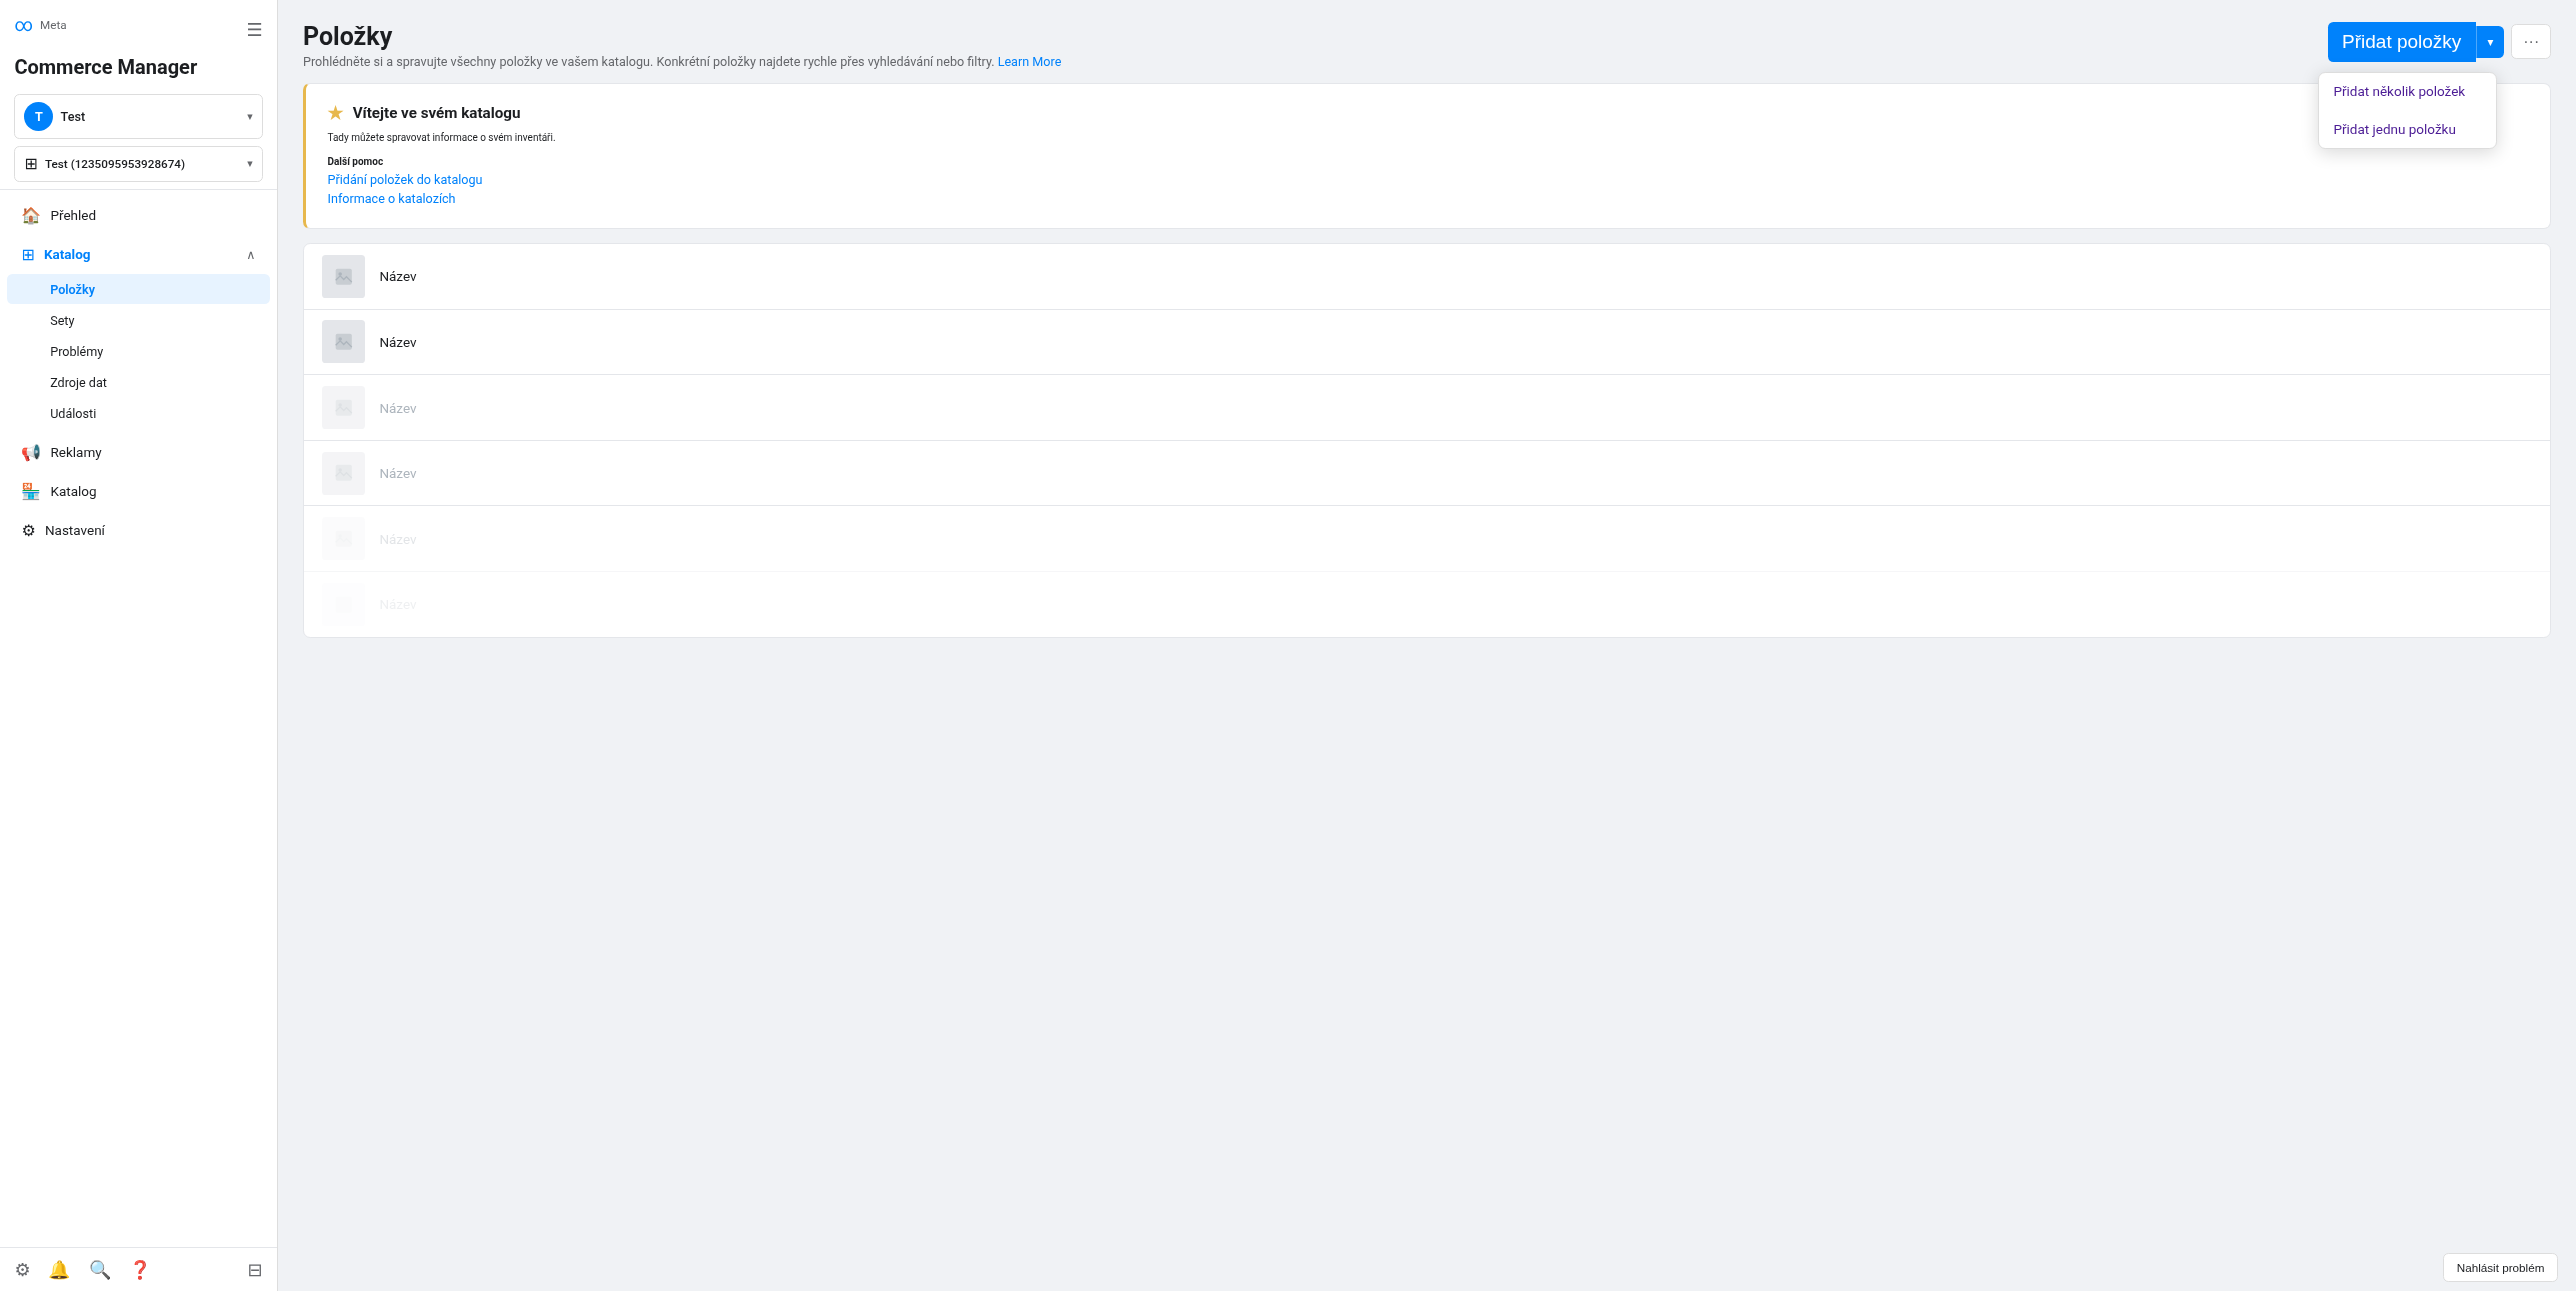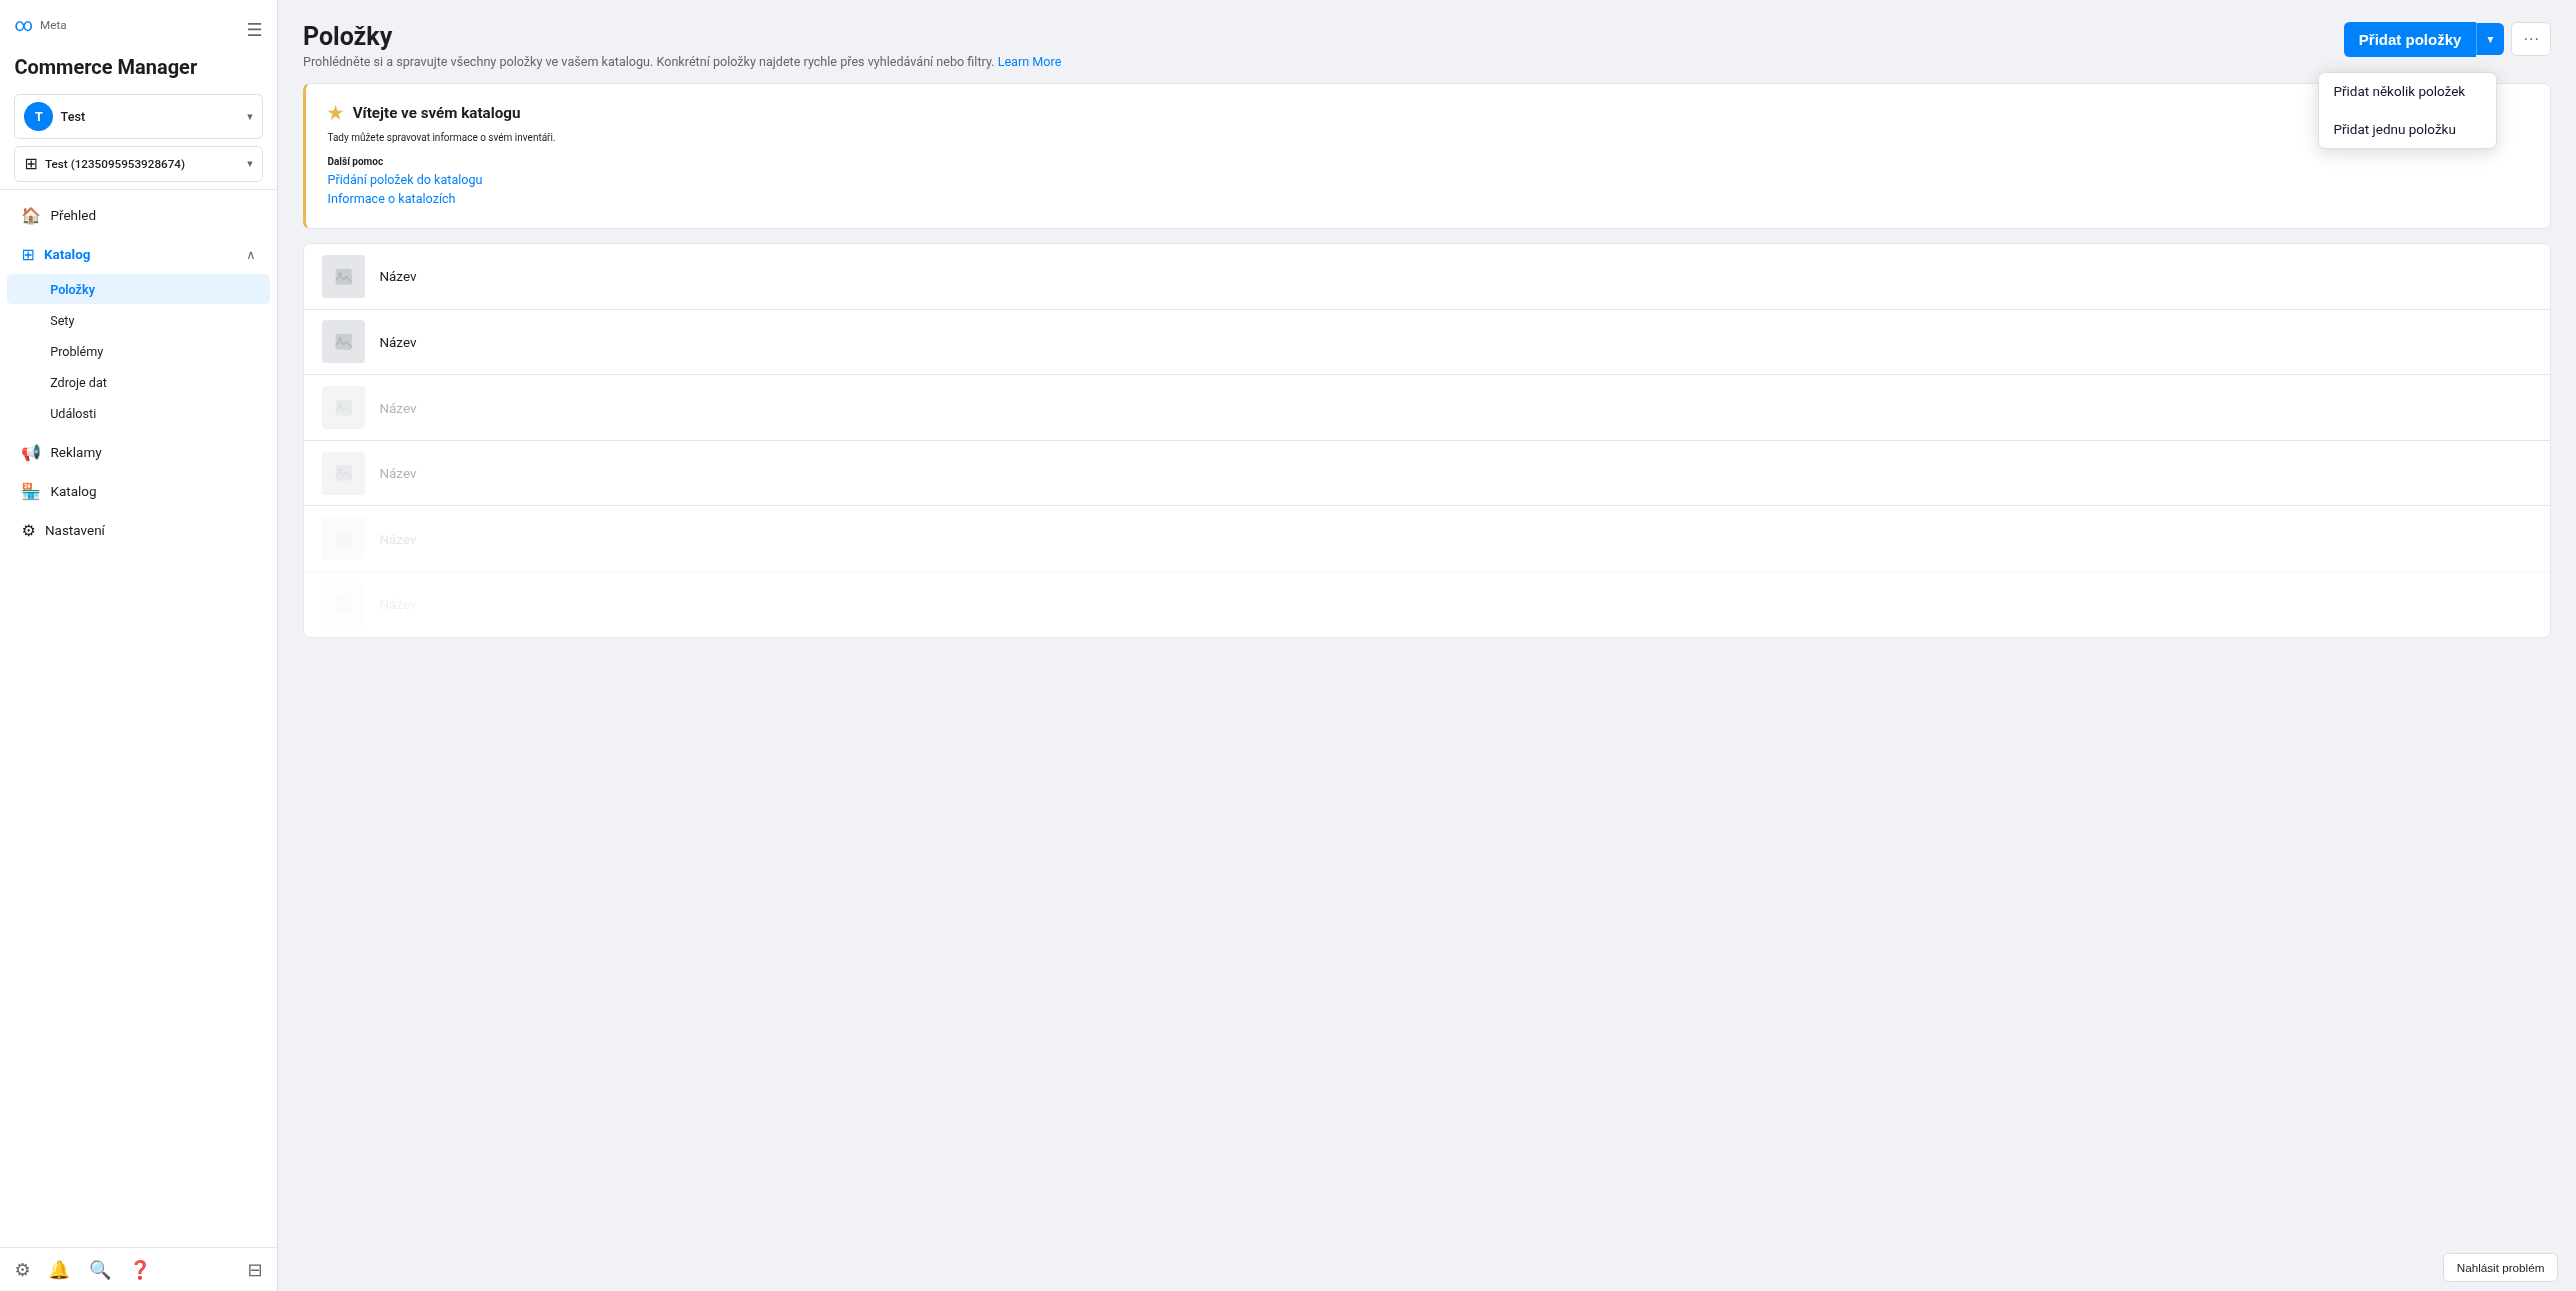--- a/index.html
+++ b/index.html
@@ -166,22 +166,22 @@
     .add-btn-group {
       display: flex;
       align-items: center;
     }
     .add-btn-main {
       background: #0082fb;
       color: #fff;
       border: none;
       border-radius: 5.4px 0 0 5.4px;
       padding: 9px 14.4px;
-      font-size: 15px;
-      font-weight: 700;
+      font-size: 19px;
+      font-weight: 400;
       cursor: pointer;
     }
     .add-btn-chevron {
       background: #0082fb;
       color: #fff;
       border: none;
       border-radius: 0 5.4px 5.4px 0;
       border-left: 0.9px solid rgba(255,255,255,0.3);
       padding: 9px 10.8px;
       font-size: 11.7px;
@@ -208,21 +208,21 @@
       border: 0.9px solid #ddd;
       border-radius: 7.2px;
       box-shadow: 0 3.6px 18px rgba(0,0,0,0.15);
       z-index: 1000;
       min-width: 179px;
     }
     .dropdown-item {
       padding: 10.8px 14.4px;
       cursor: pointer;
       font-size: 13.5px;
-      color: #0f172a;
+      color: #4c1d95;
     }
     .dropdown-item:first-child { border-radius: 7.2px 7.2px 0 0; }
     .dropdown-item:last-child { border-radius: 0 0 7.2px 7.2px; }
 
     
     .welcome-card {
       background: #fff;
       border-radius: 7.2px;
       border: 0.9px solid #e4e6ea;
       padding: 18px 21.5px;

